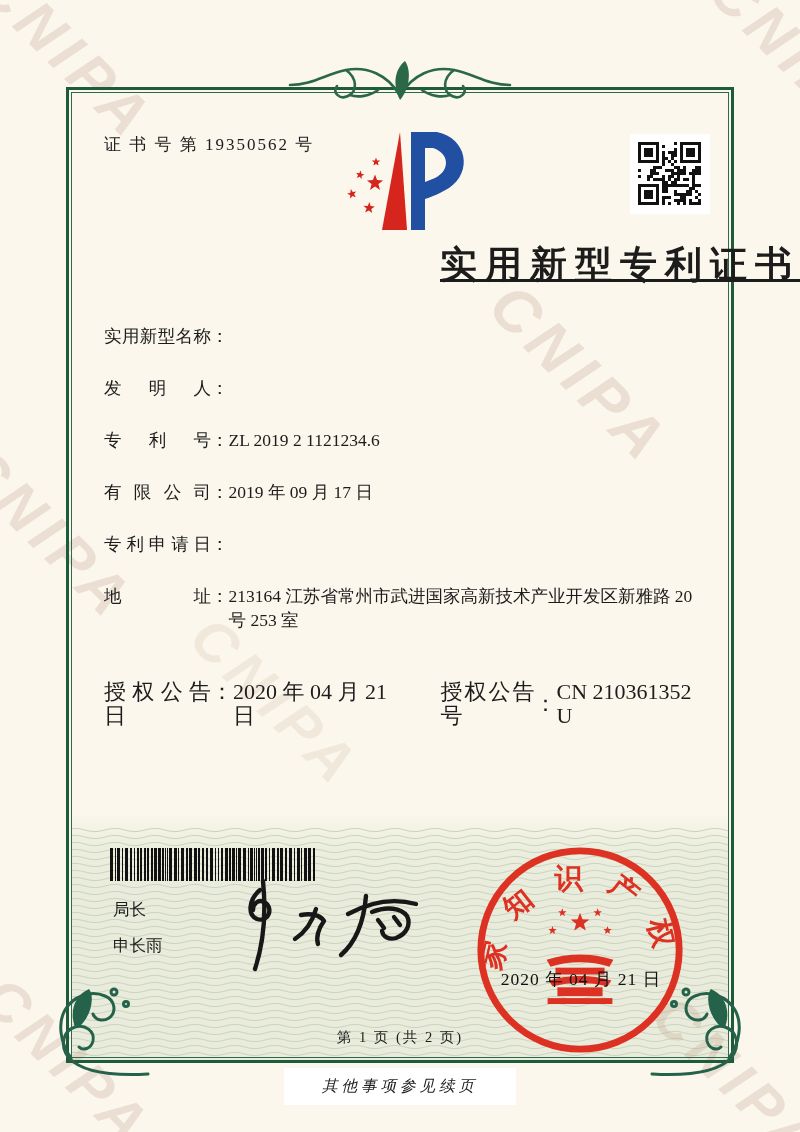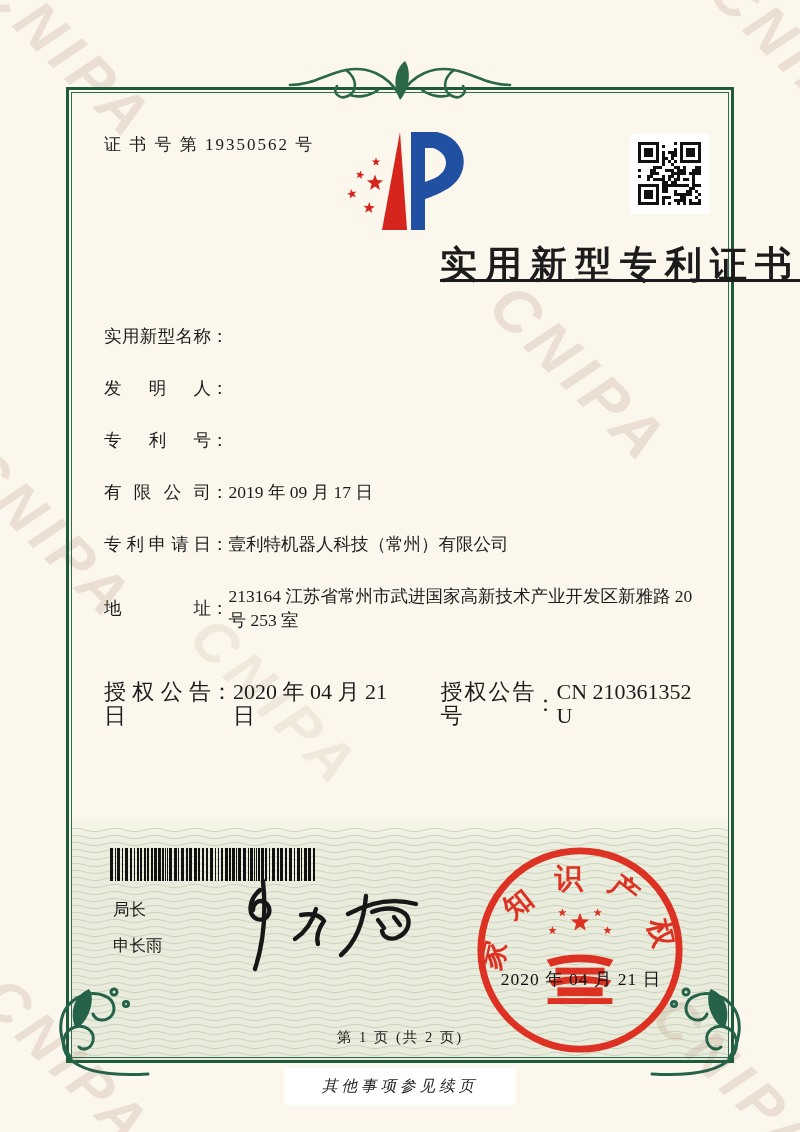--- a/index.html
+++ b/index.html
@@ -19,21 +19,21 @@
   .ornament{position:absolute;z-index:4;}
   
   .cert-no{position:absolute;left:104px;top:133px;font-size:17px;letter-spacing:2px;z-index:5;}
   .qr-box{position:absolute;left:630px;top:134px;width:80px;height:80px;background:#fff;padding:8px;
     box-sizing:border-box;z-index:5;}
   .logo{position:absolute;left:320px;top:120px;width:160px;height:118px;z-index:5;}
   .logo .star{fill:#d5251d;}
   .title{position:absolute;left:0;right:0;top:240px;text-align:right;font-size:37px;font-weight:bold;
     letter-spacing:8px;z-index:5;text-decoration:underline;}
   .fields{position:absolute;left:104px;top:324px;width:606px;z-index:5;font-size:17.5px;}
-  .frow{display:flex;margin-bottom:28px;line-height:24px;align-items:center;}
+  .frow{display:flex;margin-bottom:28px;line-height:24px;}
   .f-label{display:inline-block;width:107px;text-align:justify;text-align-last:justify;flex:none;}
   .f-colon{flex:none;}
   .f-value{width:468px;}
   .frow.addr{margin-bottom:13px;}
   .grant-row{display:flex;font-size:22px;line-height:24px;margin-top:48px;}
   .grant-no{margin-left:28px;display:flex;align-items:center;}
   .g-label{display:inline-block;width:94px;text-align:justify;text-align-last:justify;flex:none;}
   .paras{position:absolute;left:104px;top:663px;width:596px;z-index:5;font-size:15.5px;font-style:italic;
     text-align:justify;line-height:1.78;color:#222;}
   .paras p{margin:0;text-indent:2em;}
@@ -385,30 +385,30 @@
       <span class="f-label">实用新型名称</span>
         <span class="f-colon">：</span>
     </div>
     <div class="frow">
       <span class="f-label">发明人</span>
         <span class="f-colon">：</span>
     </div>
     <div class="frow">
       <span class="f-label">专利号</span>
         <span class="f-colon">：</span>
+      <span class="f-value">ZL 2019 2 1121234.6</span>
     </div>
     <div class="frow">
       <span class="f-label">有限公司</span>
         <span class="f-colon">：</span>
       <span class="f-value">2019 年 09 月 17 日</span>
     </div>
     <div class="frow">
       <span class="f-label">专利申请日</span>
         <span class="f-colon">：</span>
-      <span class="f-value">壹利特机器人科技（常州）有限公司</span>
     </div>
     <div class="frow addr">
       <span class="f-label">地址</span>
         <span class="f-colon">：</span>
       <span class="f-value">213164 江苏省常州市武进国家高新技术产业开发区新雅路 20 号 253 室</span>
     </div>
     <div class="grant-row">
       <span class="g-label" style="width:107px;">授权公告日</span>
         <span>：</span>
       <span>2020 年 04 月 21 日</span>

